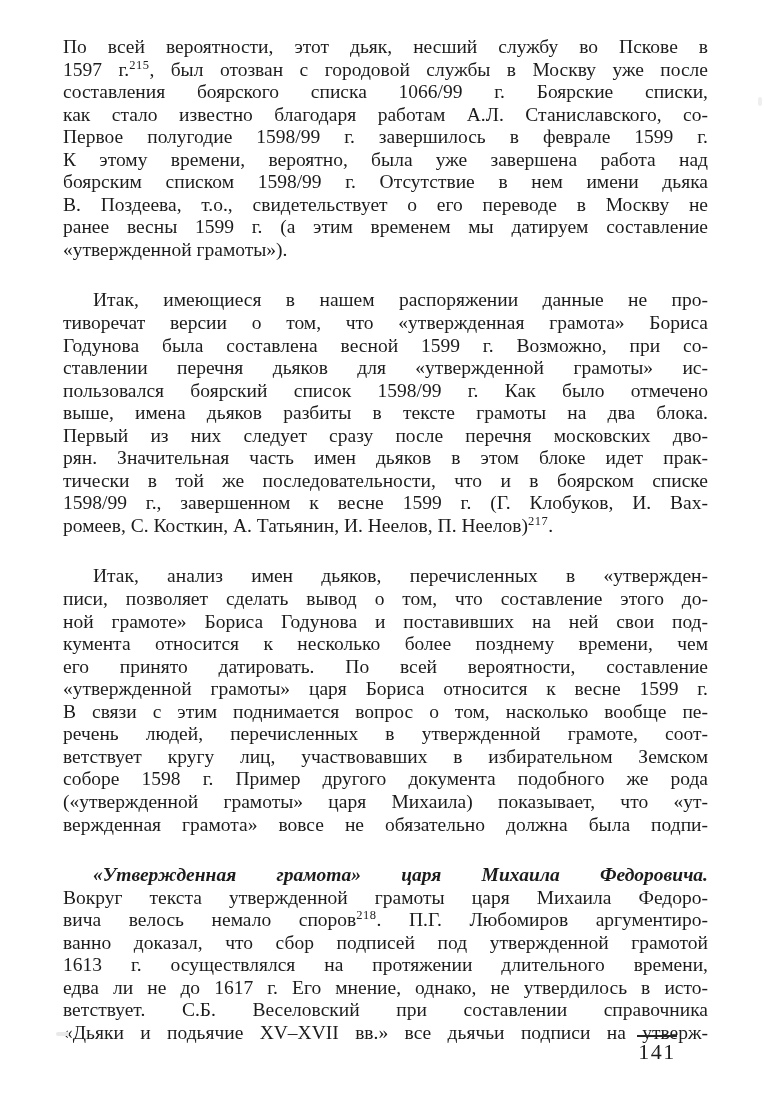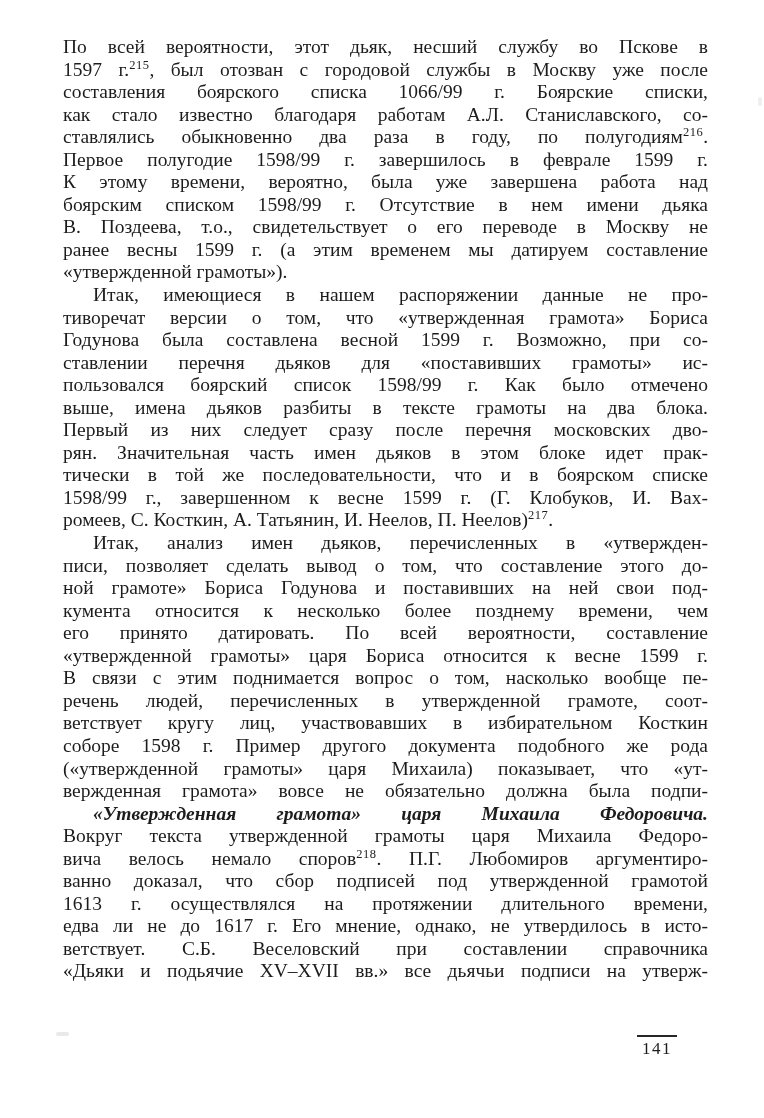--- a/index.html
+++ b/index.html
@@ -29,41 +29,42 @@
     text-align: justify;
     text-align-last: justify;
     white-space: normal;
   }
   .line.no-j {
     text-align: center;
     text-align-last: left;
   }
   .line.indent {
     text-indent: 30px;
+    margin-top: 28px;
   }
   .sup {
     display: inline-block;
     font-size: 12.5px;
     line-height: 0;
     position: relative;
     top: -7px;
     letter-spacing: 0.5px;
   }
   .bi {
     font-weight: bold;
     font-style: italic;
   }
   .pageno {
     position: absolute;
     left: 637px;
     top: 1035px;
     width: 40px;
     border-top: 2px solid #262626;
     text-align: center;
-    font-size: 17px;
+    font-size: 22px;
     padding-top: 2px;
     letter-spacing: 1.5px;
   }
   .artifact-left {
     position: absolute;
     left: 56px;
     top: 1032px;
     width: 13px;
     height: 4px;
     background: #e9e9e9;
@@ -81,47 +82,46 @@
 </style>
 </head>
 <body>
 
 <div>
   <div class="text-block">
       <div class="line"><span class="">По всей вероятности, этот дьяк, несший службу во Пскове в</span></div>
       <div class="line"><span class="">1597 г.</span><span class="sup">215</span><span class="">, был отозван с городовой службы в Москву уже после</span></div>
       <div class="line"><span class="">составления боярского списка 1066/99 г. Боярские списки,</span></div>
       <div class="line"><span class="">как стало известно благодаря работам А.Л. Станиславского, со-</span></div>
-      <div class="line"><span class="">ставлялись обыкновенно два раза в году, по полугодиям</span><span class="sup">216</span><span class="">.</span></div>
       <div class="line"><span class="">Первое полугодие 1598/99 г. завершилось в феврале 1599 г.</span></div>
       <div class="line"><span class="">К этому времени, вероятно, была уже завершена работа над</span></div>
       <div class="line"><span class="">боярским списком 1598/99 г. Отсутствие в нем имени дьяка</span></div>
       <div class="line"><span class="">В. Поздеева, т.о., свидетельствует о его переводе в Москву не</span></div>
       <div class="line"><span class="">ранее весны 1599 г. (а этим временем мы датируем составление</span></div>
       <div class="line no-j"><span class="">«утвержденной грамоты»).</span></div>
       <div class="line indent"><span class="">Итак, имеющиеся в нашем распоряжении данные не про-</span></div>
       <div class="line"><span class="">тиворечат версии о том, что «утвержденная грамота» Бориса</span></div>
       <div class="line"><span class="">Годунова была составлена весной 1599 г. Возможно, при со-</span></div>
-      <div class="line"><span class="">ставлении перечня дьяков для «поставивших грамоты» ис-</span></div>
+      <div class="line"><span class="">ставлении перечня дьяков для «утвержденной грамоты» ис-</span></div>
       <div class="line"><span class="">пользовался боярский список 1598/99 г. Как было отмечено</span></div>
       <div class="line"><span class="">выше, имена дьяков разбиты в тексте грамоты на два блока.</span></div>
       <div class="line"><span class="">Первый из них следует сразу после перечня московских дво-</span></div>
       <div class="line"><span class="">рян. Значительная часть имен дьяков в этом блоке идет прак-</span></div>
       <div class="line"><span class="">тически в той же последовательности, что и в боярском списке</span></div>
       <div class="line"><span class="">1598/99 г., завершенном к весне 1599 г. (Г. Клобуков, И. Вах-</span></div>
       <div class="line no-j"><span class="">ромеев, С. Косткин, А. Татьянин, И. Неелов, П. Неелов)</span><span class="sup">217</span><span class="">.</span></div>
       <div class="line indent"><span class="">Итак, анализ имен дьяков, перечисленных в «утвержден-</span></div>
       <div class="line"><span class="">писи, позволяет сделать вывод о том, что составление этого до-</span></div>
       <div class="line"><span class="">ной грамоте» Бориса Годунова и поставивших на ней свои под-</span></div>
       <div class="line"><span class="">кумента относится к несколько более позднему времени, чем</span></div>
       <div class="line"><span class="">его принято датировать. По всей вероятности, составление</span></div>
       <div class="line"><span class="">«утвержденной грамоты» царя Бориса относится к весне 1599 г.</span></div>
       <div class="line"><span class="">В связи с этим поднимается вопрос о том, насколько вообще пе-</span></div>
       <div class="line"><span class="">речень людей, перечисленных в утвержденной грамоте, соот-</span></div>
-      <div class="line"><span class="">ветствует кругу лиц, участвовавших в избирательном Косткин</span></div>
+      <div class="line"><span class="">ветствует кругу лиц, участвовавших в избирательном Земском</span></div>
       <div class="line"><span class="">соборе 1598 г. Пример другого документа подобного же рода</span></div>
       <div class="line"><span class="">(«утвержденной грамоты» царя Михаила) показывает, что «ут-</span></div>
       <div class="line"><span class="">вержденная грамота» вовсе не обязательно должна была подпи-</span></div>
       <div class="line indent"><span class=" bi">«Утвержденная грамота» царя Михаила Федоровича.</span></div>
       <div class="line"><span class="">Вокруг текста утвержденной грамоты царя Михаила Федоро-</span></div>
       <div class="line"><span class="">вича велось немало споров</span><span class="sup">218</span><span class="">. П.Г. Любомиров аргументиро-</span></div>
       <div class="line"><span class="">ванно доказал, что сбор подписей под утвержденной грамотой</span></div>
       <div class="line"><span class="">1613 г. осуществлялся на протяжении длительного времени,</span></div>
       <div class="line"><span class="">едва ли не до 1617 г. Его мнение, однако, не утвердилось в исто-</span></div>
       <div class="line"><span class="">ветствует. С.Б. Веселовский при составлении справочника</span></div>

